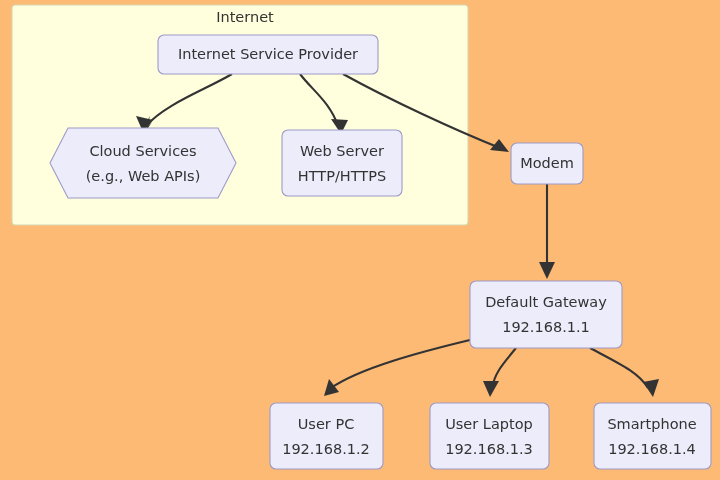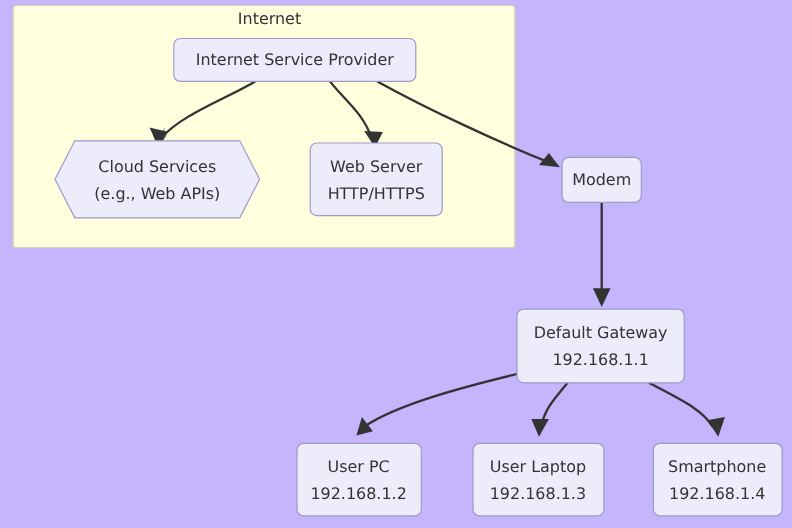--- a/index.html
+++ b/index.html
@@ -4,21 +4,21 @@
 <style>
   html, body {
     margin: 0;
     padding: 0;
     background: #ffffff;
   }
   #canvas {
     position: relative;
     width: 720px;
     height: 480px;
-    background: #c4b5fd;
+    background: #fdba74;
     overflow: hidden;
     font-family: "DejaVu Sans", sans-serif;
   }
   svg.layer {
     position: absolute;
     top: 0;
     left: 0;
     width: 720px;
     height: 480px;
   }

